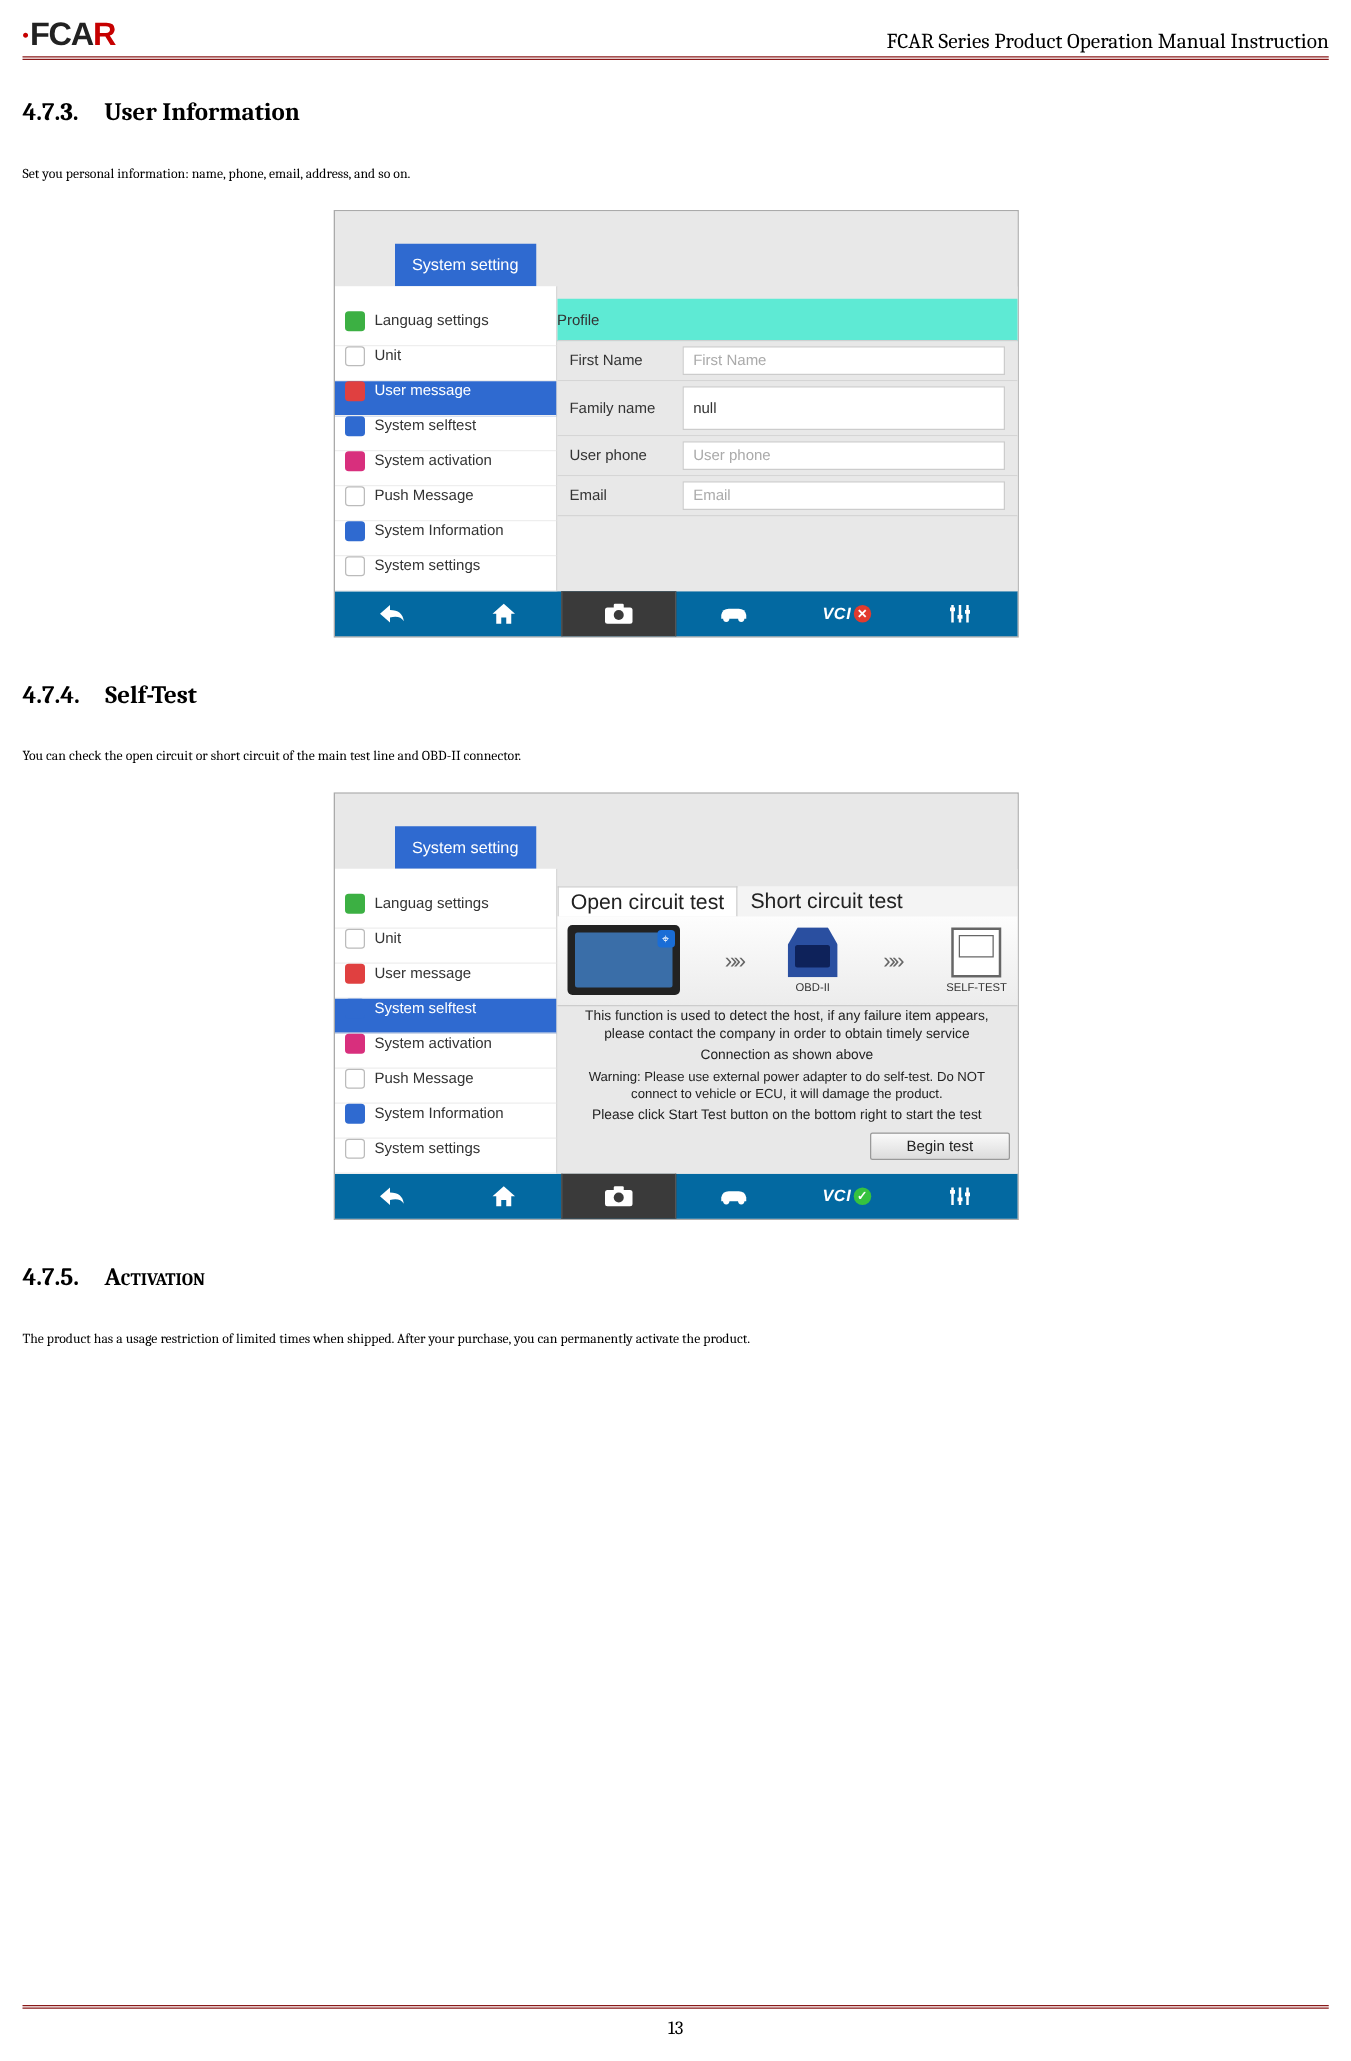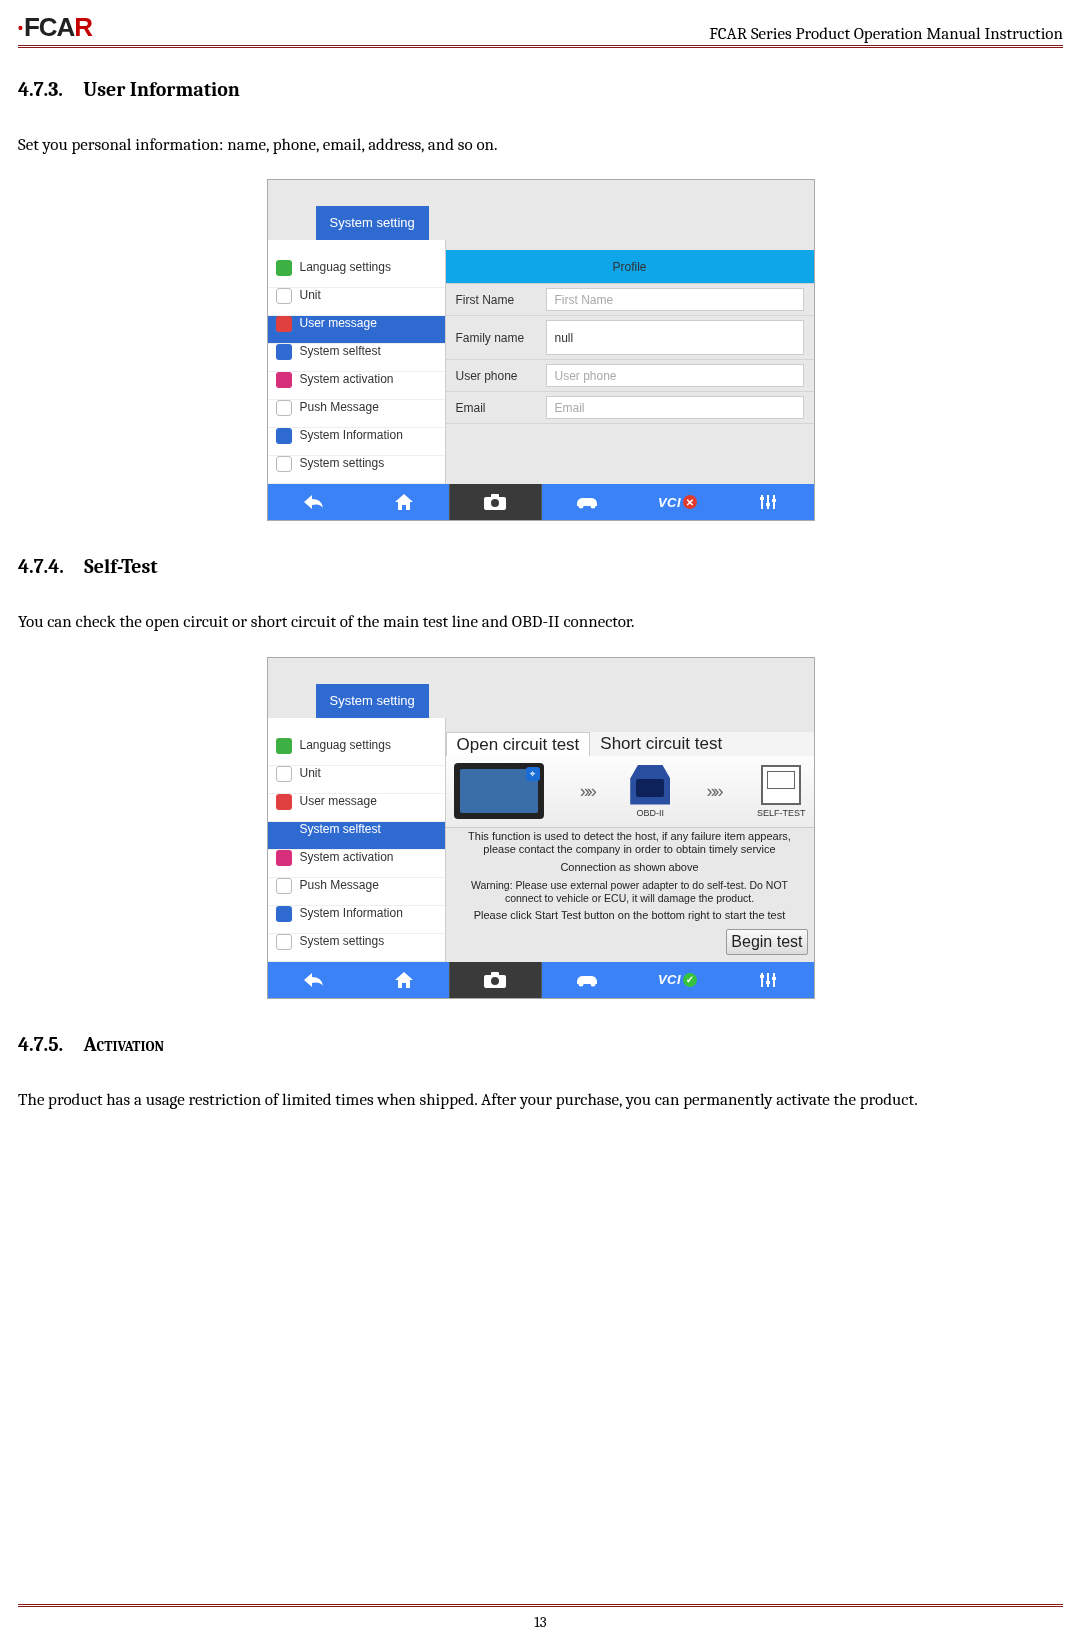--- a/index.html
+++ b/index.html
@@ -39,21 +39,21 @@
     font-size: 17px;
   }
   .section-heading {
     font-weight: 700;
     font-size: 20px;
     margin: 18px 0 28px 0;
   }
   .section-heading .num { display:inline-block; margin-right: 16px; }
   .section-heading .sc { font-variant: small-caps; }
   .body-text {
-    font-size: 17px;
+    font-size: 11px;
     margin-bottom: 18px;
     line-height: 1.9;
   }
 
   
   .shot {
     width: 548px;
     margin: 0 auto 34px auto;
     border: 1px solid #aaa;
     background: #e8e8e8;
@@ -101,22 +101,22 @@
   .ic-red { background:#e04040; }
   .ic-blue { background:#2f6ad0; }
   .ic-pink { background:#d82f7d; }
   .ic-gray { background:#fff; border:1px solid #bbb; color:#888; }
   .ic-lines { background:#fff; border:1px solid #bbb; color:#888; }
 
   .content { flex:1; background:#e8e8e8; }
 
   
   .profile-head {
-    height: 34px; line-height:34px; text-align:center;
-    background:#0ea5e9; font-size:12px; color:#333;
+    height: 34px; line-height:34px; text-align:left;
+    background:#5eead4; font-size:12px; color:#333;
     border-bottom:1px solid #d0d0d0;
     margin-top:10px;
   }
   .form-row { display:flex; height:32px; border-bottom:1px solid #d5d5d5; background:#e8e8e8; }
   .form-row.tall { height:44px; }
   .form-label { width: 100px; padding: 0 10px; display:flex; align-items:center; font-size:12px; color:#333; line-height:1.2;}
   .form-input {
     flex:1; margin:4px 10px 4px 0;
     background:#fff; border:1px solid #ccc;
     padding: 0 8px; display:flex; align-items:center;
@@ -158,26 +158,26 @@
     width:40px; height:40px; border:2px solid #666; background:#fff; position:relative;
   }
   .selftest-box::before{content:""; position:absolute; left:4px; right:4px; top:4px; bottom:14px; border:1px solid #666;}
   .arrows { font-size:18px; color:#666; letter-spacing:-3px;}
   .st-text { font-size:11px; color:#222; text-align:center; padding: 2px 6px; line-height:1.25; }
   .st-text.small { font-size:10.5px; }
   .begin-row { display:flex; justify-content:flex-end; padding:4px 6px 6px 6px; }
   .begin-btn {
     background:linear-gradient(#fafafa,#dcdcdc);
     border:1px solid #999; border-radius:2px;
-    padding: 3px 4px; font-size:16px; color:#222;
+    padding: 3px 28px; font-size:12px; color:#222;
   }
 
   
   .navbar {
-    height: 36px; background:#3b82f6; display:flex; align-items:center;
+    height: 36px; background:#0369a1; display:flex; align-items:center;justify-content:flex-end;
   }
   .nav-cell { flex:1; display:flex; align-items:center; justify-content:center; color:#fff; height:100%; }
   .nav-cell.camera { background:#3a3a3a; border-left:1px solid #555; border-right:1px solid #555; }
   .vci-label { font-weight:700; font-style:italic; font-size:13px; letter-spacing:0.5px; display:flex; align-items:center; gap:2px;}
   .vci-dot { width:14px; height:14px; border-radius:50%; display:inline-flex; align-items:center; justify-content:center; font-size:10px; font-style:normal;}
   .vci-dot.red { background:#e23b2e; }
   .vci-dot.green { background:#36c23f; }
   svg { display:block; }
 
   .footer {

